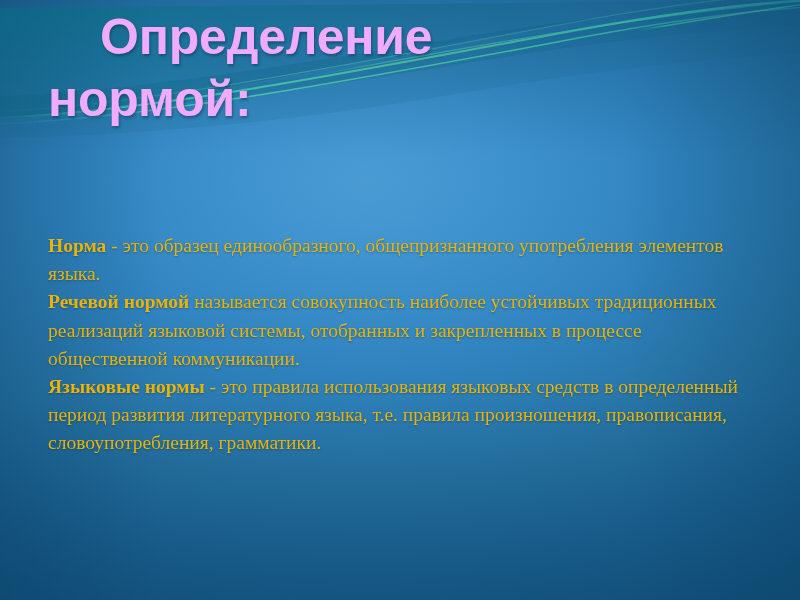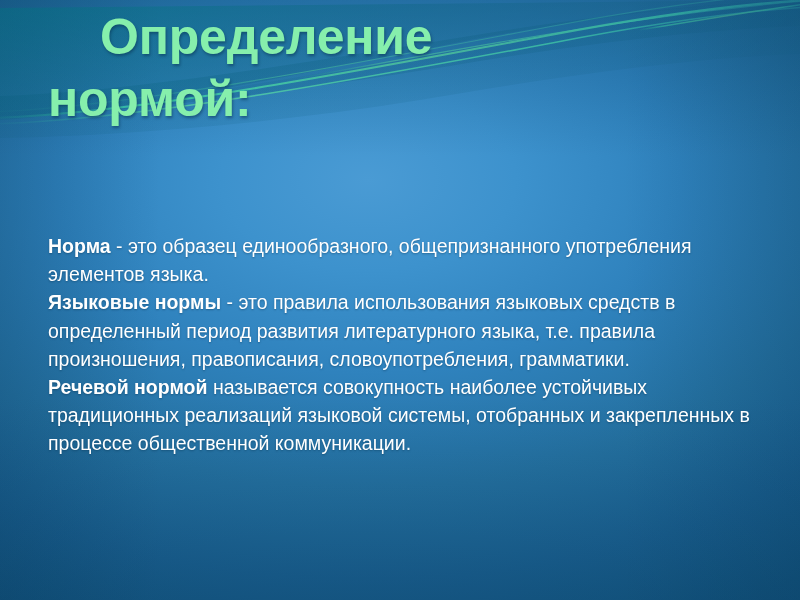--- a/index.html
+++ b/index.html
@@ -46,42 +46,42 @@
 
   
   #title-block {
     position:absolute;
     left:0; top:6px;
     width:800px;
     padding:0 24px 0 48px;
     z-index:5;
   }
   #title-block .tline {
-    color:#86efac;
+    color:#f0abfc;
     font-family:"Liberation Sans", sans-serif;
     font-weight:bold;
     font-size:50px;
     line-height:62px;
     letter-spacing:-0.2px;
     text-shadow:1px 2px 3px rgba(4,40,66,.45);
     white-space:nowrap;
   }
   #title-block .tline.l1 { padding-left:52px; }
   #title-block .tline.l2 { padding-left:0px; }
 
   
   #body-block {
     position:absolute;
     left:48px; top:232px;
     width:712px;
     z-index:5;
   }
   #body-block p {
-    color:#ffffff;
-    font-family:Liberation Sans, sans-serif;
+    color:#eab308;
+    font-family:Liberation Serif, serif;
     font-size:19.5px;
     line-height:28.2px;
     text-shadow:0px 1px 2px rgba(6,44,72,.40);
     text-indent:0;
   }
   #body-block p .lead { font-weight:bold; }
 </style>
 </head>
 <body>
 
@@ -143,19 +143,19 @@
 
   <div id="title-block">
     <div class="tline l1">Определение</div>
     <div class="tline l2">нормой:</div>
   </div>
 
   <div id="body-block">
 
     <p><span class="lead">Норма</span><span> - это образец единообразного, общепризнанного употребления элементов языка.</span></p>
 
+    <p><span class="lead">Речевой нормой</span><span> называется совокупность наиболее устойчивых традиционных реализаций языковой системы, отобранных и закрепленных в процессе общественной коммуникации.</span></p>
+
     <p><span class="lead">Языковые нормы</span><span> - это правила использования языковых средств в определенный период развития литературного языка, т.е. правила произношения, правописания, словоупотребления, грамматики.</span></p>
-
-    <p><span class="lead">Речевой нормой</span><span> называется совокупность наиболее устойчивых традиционных реализаций языковой системы, отобранных и закрепленных в процессе общественной коммуникации.</span></p>
 
   </div>
 
 </div>
 
 </body></html>

